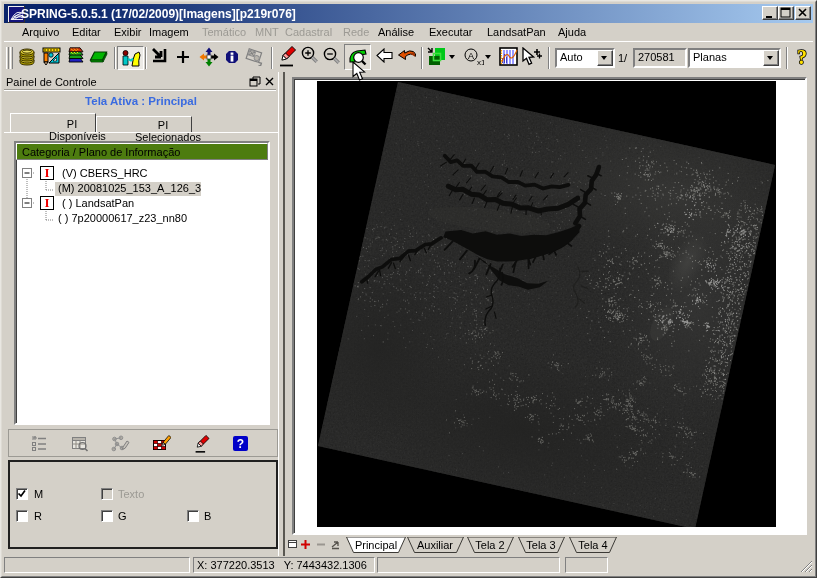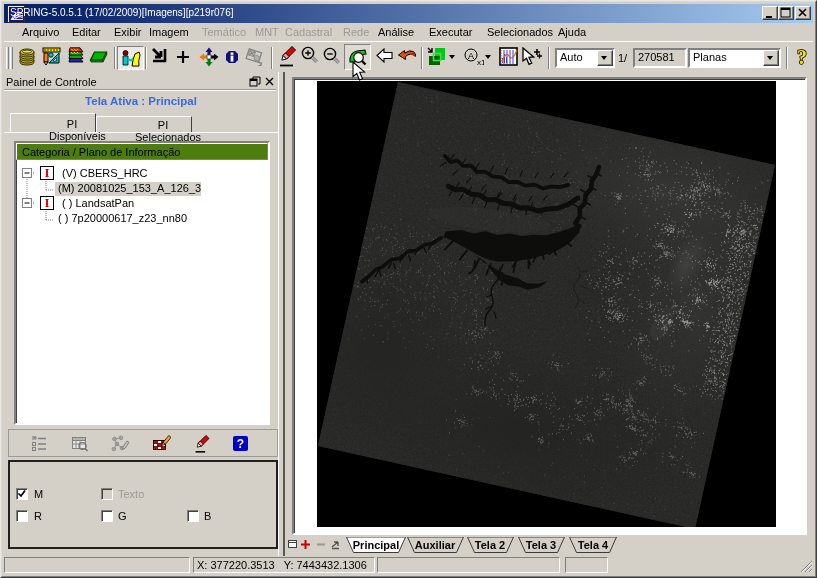--- a/index.html
+++ b/index.html
@@ -9,21 +9,21 @@
 #frame1 { position:absolute; left:0; top:0; width:817px; height:578px; z-index:50; pointer-events:none;
   border-top:1px solid #e9e7e2; border-left:1px solid #e9e7e2;
   border-right:1px solid #404040; border-bottom:1px solid #404040; }
 #frame2 { position:absolute; left:1px; top:1px; width:815px; height:576px; z-index:50; pointer-events:none;
   border-top:1px solid #dedbd4; border-left:1px solid #dedbd4;
   border-right:1px solid #808080; border-bottom:1px solid #808080; }
 .abs { position:absolute; }
 
 #titlebar { position:absolute; left:4px; top:4px; width:809px; height:19px;
   background:linear-gradient(90deg,#0a246a 0%,#0a246a 8%,#a6caf0 100%); }
-#titletext { position:absolute; left:6px; top:3px; color:#fff; font-size:10px; font-weight:normal; letter-spacing:0px; white-space:pre; }
+#titletext { position:absolute; left:17px; top:3px; color:#fff; font-size:12px; font-weight:bold; letter-spacing:0px; white-space:pre; }
 .wbtn { position:absolute; top:2px; width:16px; height:14px; background:#d4d0c8;
   border:1px solid; border-color:#fff #404040 #404040 #fff; box-shadow:inset -1px -1px 0 #808080; }
 
 #menubar { position:absolute; left:4px; top:23px; width:809px; height:18px; background:#d4d0c8; }
 #menubar span { position:absolute; top:3px; font-size:11px; white-space:pre;margin-left:15px; }
 #menubar span.dis { color:#9c9a94; }
 
 #toolbar { position:absolute; left:4px; top:41px; width:809px; height:31px; background:#d4d0c8;
   border-top:1px solid #fff; }
 #toolbar .sep { position:absolute; top:5px; width:2px; height:22px; background:#808080; border-right:1px solid #fff; }
@@ -54,21 +54,21 @@
 
 #splitter { position:absolute; left:278px; top:72px; width:10px; height:484px; background:#d4d0c8; border-left:1px solid #fff; }
 #splitter::before { content:""; position:absolute; left:4px; top:0; width:5px; height:100%;
   border-left:2px solid #5a5852; border-right:2px solid #5a5852; }
 
 #canvwrap { position:absolute; left:288px; top:72px; width:524px; height:484px; background:#d4d0c8; }
 #viewport { position:absolute; left:4px; top:5px; width:515px; height:458px; background:#fff;
   border:2px solid; border-color:#808080 #fff #fff #808080; box-shadow:inset 1px 1px 0 #404040; }
 #canvas { position:absolute; left:23px; top:2px; width:459px; height:446px; background:#000; overflow:hidden; }
 
-#tabbar { position:absolute; left:288px; top:536px; width:524px; height:28px; background:#d4d0c8;font-weight:bold; }
+#tabbar { position:absolute; left:288px; top:536px; width:524px; height:28px; background:#d4d0c8; }
 #tabbar svg { position:absolute; top:1px; }
 #tabbar text { font-family:"Liberation Sans",sans-serif; font-size:11px; }
 
 #statusbar { position:absolute; left:4px; top:556px; width:809px; height:18px; background:#d4d0c8; }
 .spanel { position:absolute; top:1px; height:16px; border:1px solid; border-color:#808080 #fff #fff #808080; font-size:11px; white-space:pre; padding:1px 0 0 3px; }
 </style>
 </head>
 <body>
 <div id="win">
   <div id="frame1"></div>
@@ -105,21 +105,21 @@
     <span style="left:3px">Arquivo</span>
     <span style="left:53px">Editar</span>
     <span style="left:95px">Exibir</span>
     <span style="left:130px">Imagem</span>
     <span class="dis" style="left:183px">Temático</span>
     <span class="dis" style="left:236px">MNT</span>
     <span class="dis" style="left:266px">Cadastral</span>
     <span class="dis" style="left:324px">Rede</span>
     <span style="left:359px">Análise</span>
     <span style="left:410px">Executar</span>
-    <span style="left:468px">Selecionados</span>
+    <span style="left:468px">LandsatPan</span>
     <span style="left:539px">Ajuda</span>
   </div>
   <div id="toolbar">
     <div class="abs" style="left:2px;top:5px;width:3px;height:22px;border-left:1px solid #fff;border-right:1px solid #808080"></div>
     <div class="abs" style="left:6px;top:5px;width:3px;height:22px;border-left:1px solid #fff;border-right:1px solid #808080"></div>
     <svg style="left:14px;top:5px" width="18" height="19" viewBox="0 0 18 19">
       <g stroke="#3a3000" stroke-width="1">
         <path d="M2,13 v2 q0,3 7,3 q7,0 7,-3 v-2" fill="#b0a000"></path>
         <ellipse cx="9" cy="13" rx="7" ry="3" fill="#d8c830"></ellipse>
         <path d="M2,9 v2 q0,3 7,3 q7,0 7,-3 v-2" fill="#b0a000"></path>

